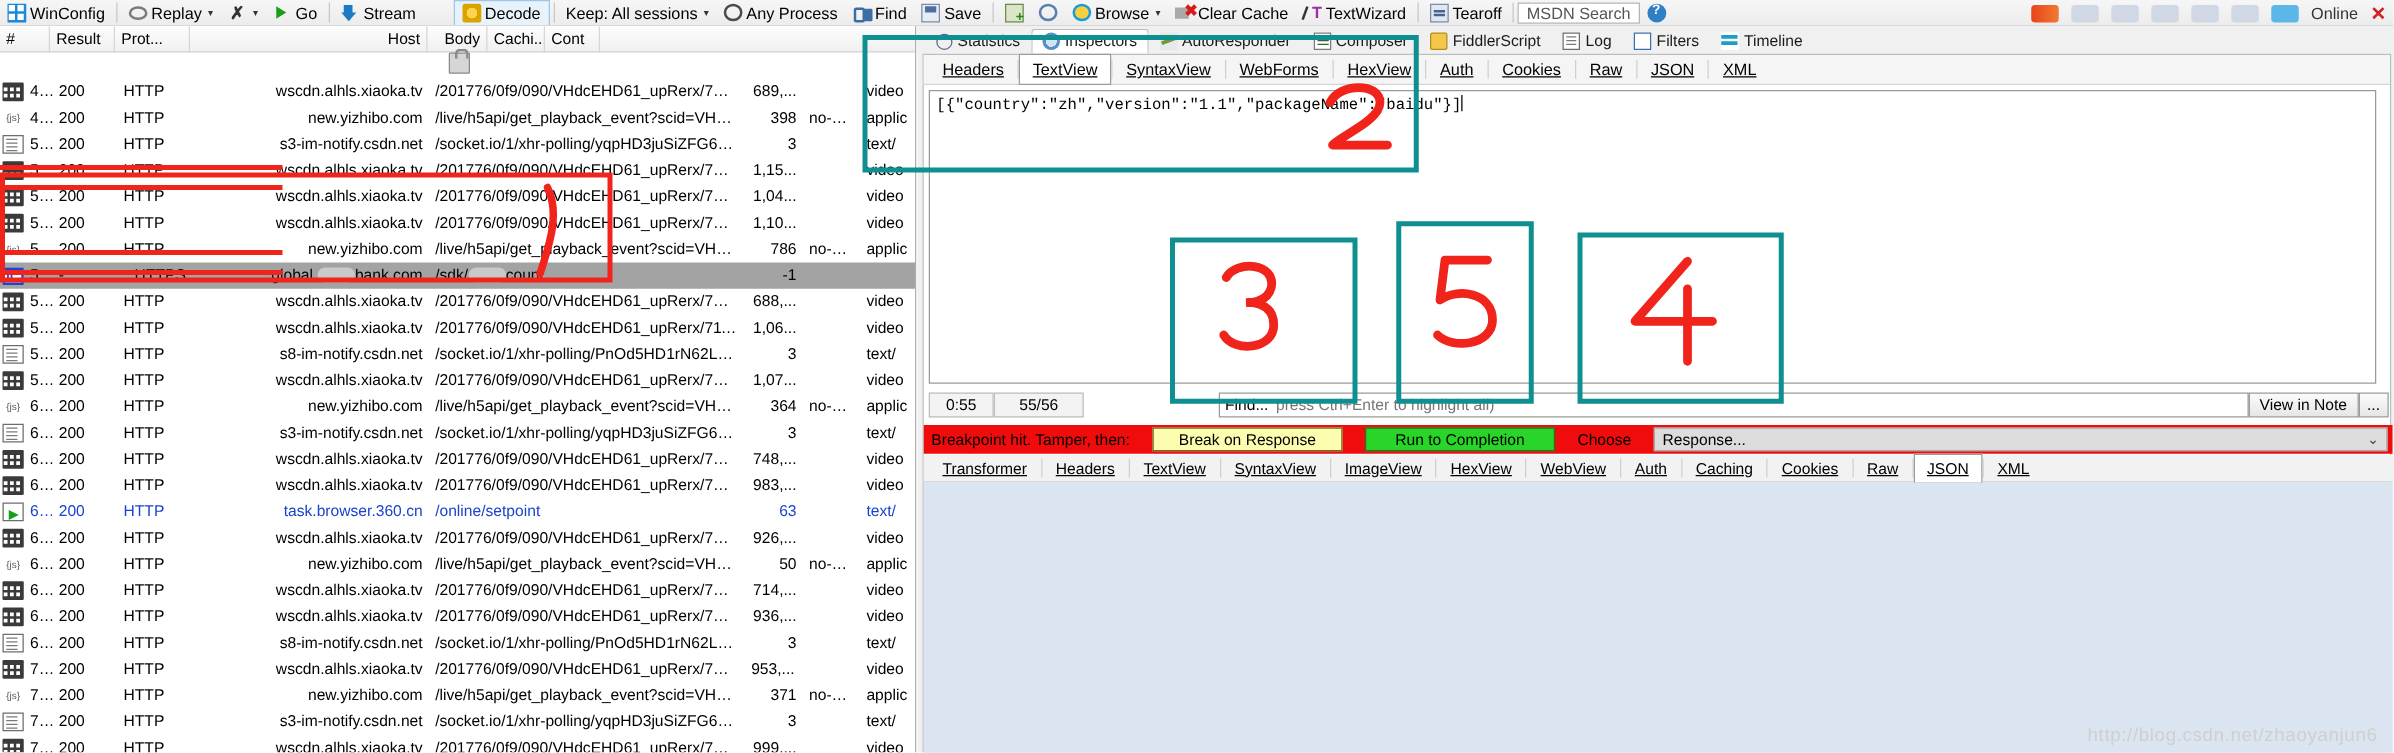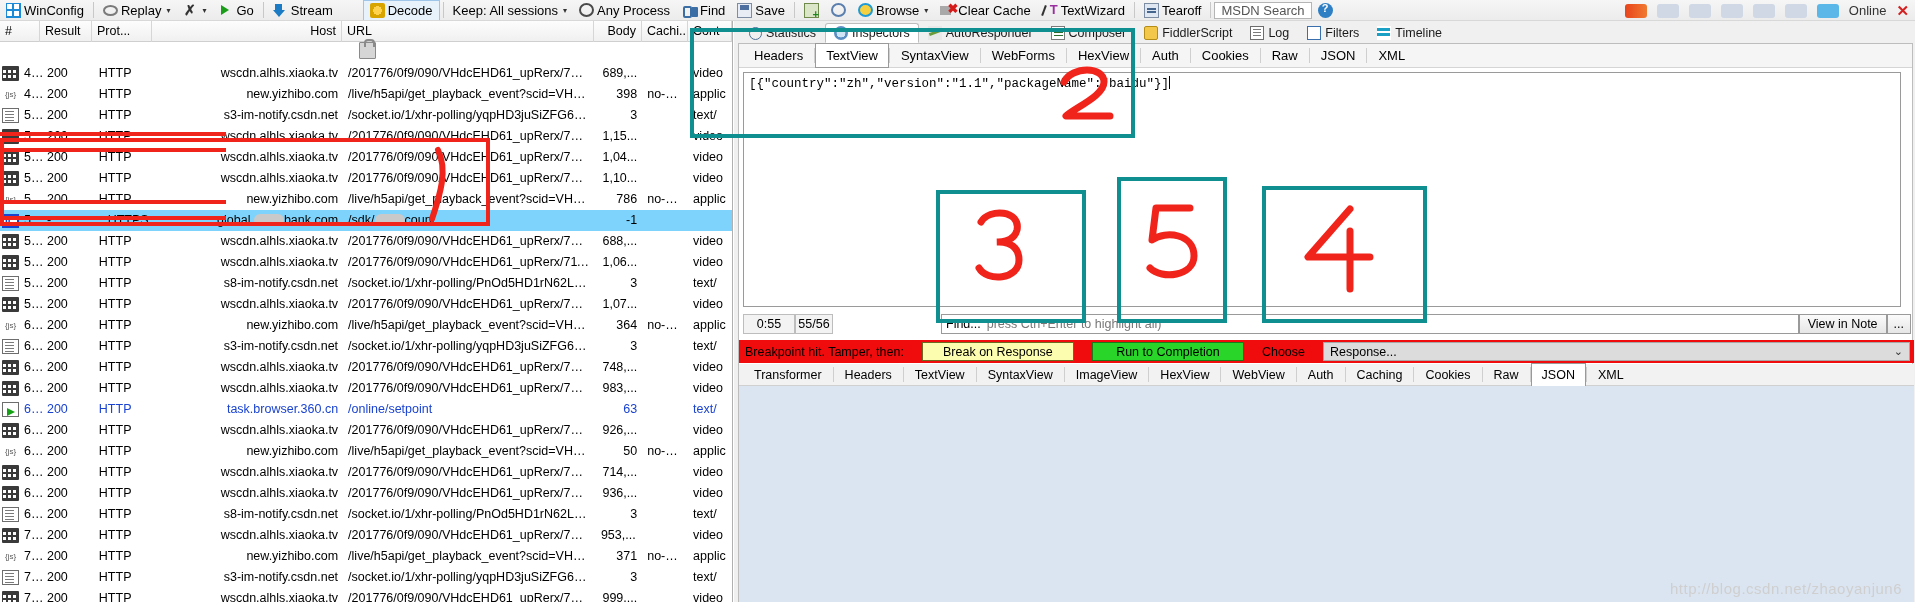--- a/index.html
+++ b/index.html
@@ -86,21 +86,21 @@
   .c-url{width:252px;}
   .c-body{width:48px;text-align:right;}
   .c-cach{width:46px;}
   .c-cont{width:44px;}
   .sess-head .hc.c-cont{position:relative;}
 
   .row{display:flex; height:21px; align-items:center; font-size:12.5px; white-space:nowrap;}
   .row .cell{ padding:0 5px; height:21px; line-height:21px; overflow:hidden; text-overflow:ellipsis;}
   .row.grey{color:#14532d;flex-direction:column;}
   .row.blue{color:#1a43d0;}
-  .row.sel{background:#7dd3fc;}
+  .row.sel{background:#a3a3a3;}
 
   .ricon{width:17px;height:15px;flex:0 0 17px;margin-left:2px;position:relative;}
   .ic-lock{background:#d6d6d6;border:1px solid #8a8a8a;border-radius:1px;}
   .ic-lock::after{content:"";position:absolute;left:4px;top:-4px;width:7px;height:6px;border:2px solid #8a8a8a;border-bottom:none;border-radius:4px 4px 0 0;}
   .ic-film{background:#3a3a3a;border-radius:1px;}
   .ic-film::after{content:"";position:absolute;left:1px;top:4px;width:3px;height:3px;background:#fff;box-shadow:5px 0 0 #fff,10px 0 0 #fff,0 5px 0 #fff,5px 5px 0 #fff,10px 5px 0 #fff;}
   .ic-js{color:#5a5a5a;font-size:8px;line-height:15px;text-align:center;}
   .ic-doc{background:#fff;border:1px solid #6d6d6d;}
   .ic-doc::after{content:"";position:absolute;left:2px;top:2px;width:9px;height:1px;background:#7a7a7a;box-shadow:0 3px 0 #7a7a7a,0 6px 0 #7a7a7a,0 9px 0 #7a7a7a;}
   .ic-bp{border:2px solid #1a43d0;background:#fff;width:13px;height:14px;}
@@ -124,32 +124,32 @@
   .ti-comp::after{content:"";position:absolute;left:2px;top:2px;width:9px;height:1px;background:#2f6a2f;box-shadow:0 3px 0 #2f6a2f,0 6px 0 #2f6a2f;}
   .ti-fs{background:#f2c74a;border:1px solid #b48c16;border-radius:2px;}
   .ti-log{background:#fff;border:1px solid #6d6d6d;}
   .ti-log::after{content:"";position:absolute;left:2px;top:2px;width:8px;height:1px;background:#7a7a7a;box-shadow:0 3px 0 #7a7a7a,0 6px 0 #7a7a7a;}
   .ti-filt{background:#fff;border:1px solid #3a6fae;}
   .ti-time{background:#fff;}
   .ti-time::after{content:"";position:absolute;left:0;top:2px;width:13px;height:3px;background:#1aa0c4;box-shadow:0 5px 0 #1aa0c4;}
 
   .insp-wrap{position:absolute;left:4px;top:22px;width:1175px;height:559px;background:#fff;border:1px solid #bdbdbd;}
   .sub-tabs{height:24px;display:flex;align-items:center;padding-left:4px;background:#f5f5f5;border-bottom:1px solid #d5d5d5;font-size:13px;}
-  .stab{padding:4px 10px;cursor:default;border:1px solid transparent;}
+  .stab{padding:4px 10px;cursor:default;border:1px solid transparent;text-decoration:underline;}
   .stab.active{border:1px solid #9a9a9a;background:#fff;}
   .stab-sep{width:1px;height:15px;background:#cfcfcf;}
 
   .textview{position:absolute;left:4px;top:28px;width:1158px;height:235px;border:1px solid #9a9a9a;background:#fff;
     font-family:"Liberation Mono", monospace;font-size:12.5px;padding:3px 5px;white-space:pre;overflow:hidden;}
   .caret{display:inline-block;width:1px;height:13px;background:#000;vertical-align:-2px;}
 
   .findbar{position:absolute;left:4px;top:270px;width:1168px;height:20px;display:flex;align-items:center;font-size:12.5px;gap:0;}
   .fb-cell{border:1px solid #bdbdbd;background:#f3f3f3;height:20px;display:flex;align-items:center;padding:0 8px;}
   .fb-time{width:52px;justify-content:center;}
-  .fb-cnt{width:38px;justify-content:center;}
+  .fb-cnt{width:72px;justify-content:center;}
   .fb-gap{flex:0 0 108px;border:none;background:transparent;}
   .find-input{flex:1;height:20px;border:1px solid #9a9a9a;background:#fff;display:flex;align-items:center;padding:0 4px;gap:6px;}
   .find-label{color:#000;}
   .find-ph{color:#777;}
   .btn{border:1px solid #9a9a9a;background:linear-gradient(to bottom,#fbfbfb,#e6e6e6);height:20px;display:flex;align-items:center;padding:0 8px;}
   .btn.small{padding:0 6px;}
 
   .bp-bar{position:absolute;left:0;top:296px;width:1175px;height:23px;background:#f00c0c;display:flex;align-items:center;gap:18px;padding-left:6px;}
   .bp-label{color:#000;font-size:12.5px;}
   .bp-break{background:#fdfdb0;border:1px solid #6a6a20;height:19px;min-width:152px;display:flex;align-items:center;justify-content:center;font-size:12.5px;}
@@ -265,21 +265,20 @@
       <span class="close-x">✕</span>
     </div>
   </div>
 
   <div class="sessions">
     <div class="sess-head">
       <div class="hc c-num">#</div>
       <div class="hc c-res">Result</div>
       <div class="hc c-prot">Prot...</div>
       <div class="hc c-host">Host</div>
-      <div class="hc c-url">URL</div>
       <div class="hc c-body">Body</div>
       <div class="hc c-cach">Cachi...</div>
       <div class="hc c-cont">Cont</div>
     </div>
     <div id="rowhost">
         <div class="row grey">
           <span class="ricon ic-lock"></span>
           <div class="cell c-num" style="text-align: left; width: 23px;">47</div>
           <div class="cell c-res" style="text-align: left;">200</div>
           <div class="cell c-prot" style="text-align: left;">HTTP</div>

